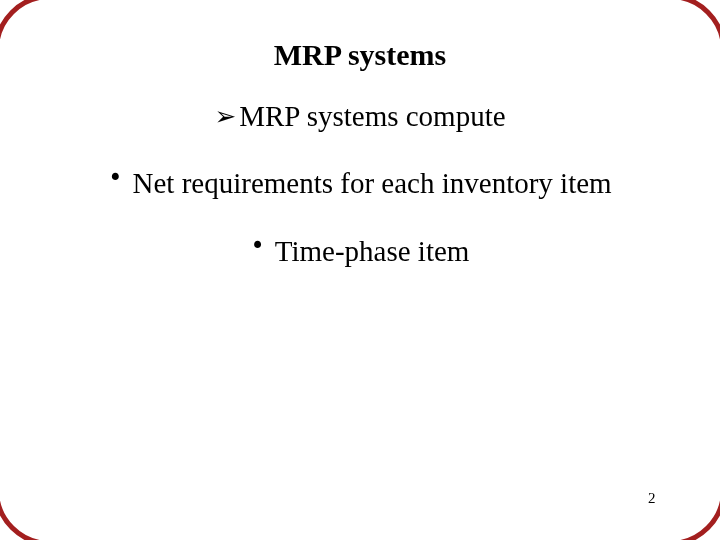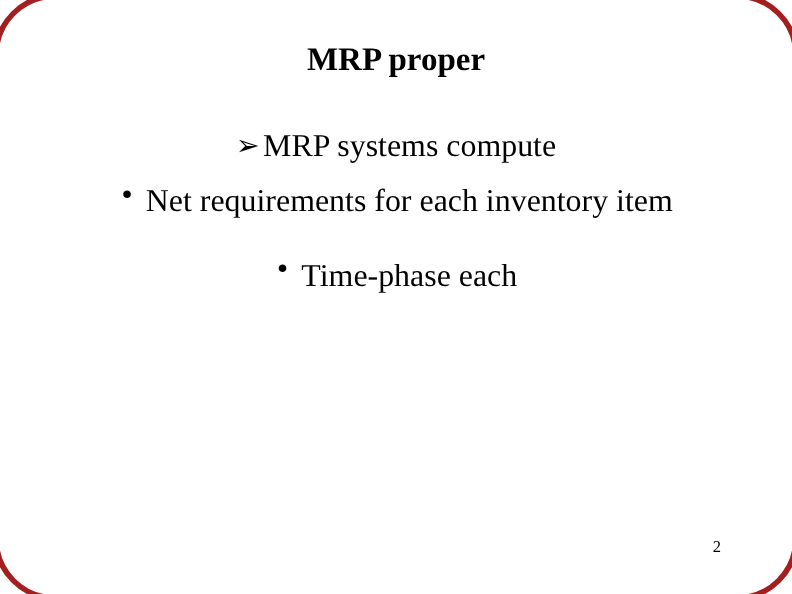--- a/index.html
+++ b/index.html
@@ -36,21 +36,21 @@
     line-height: 38px;
   }
   .title-line {
     top: 36px;
     font-size: 30px;
     font-weight: bold;
   }
   .body-line {
     font-size: 29px;
   }
-  .l2 { top: 97px; margin-top: 17px; }
+  .l2 { top: 97px; }
   .l3 { top: 164px; }
   .l4 { top: 232px; }
   .l5 { top: 295px; }
   .marker {
     font-family: "DejaVu Sans", sans-serif;
     display: inline-block;
   }
   .marker-arrow {
     font-size: 26px;
     margin-right: 3px;
@@ -72,31 +72,31 @@
   }
 </style>
 </head>
 <body>
 
 <div class="slide">
 
   <div class="corner-frame"></div>
 
   <div class="line title-line">
-    <span>MRP proper</span>
+    <span>MRP systems</span>
   </div>
 
   <div class="line body-line l2">
     <span class="marker marker-arrow">➢</span><span>MRP systems compute</span>
   </div>
 
   <div class="line body-line l3">
     <span class="marker marker-dot">•</span><span>Net requirements for each inventory item</span>
   </div>
 
   <div class="line body-line l4">
-    <span class="marker marker-dot">•</span><span>Time-phase each</span>
+    <span class="marker marker-dot">•</span><span>Time-phase item</span>
   </div>
 
 
   <div class="page-number">2</div>
 
 </div>
 
 </body></html>

